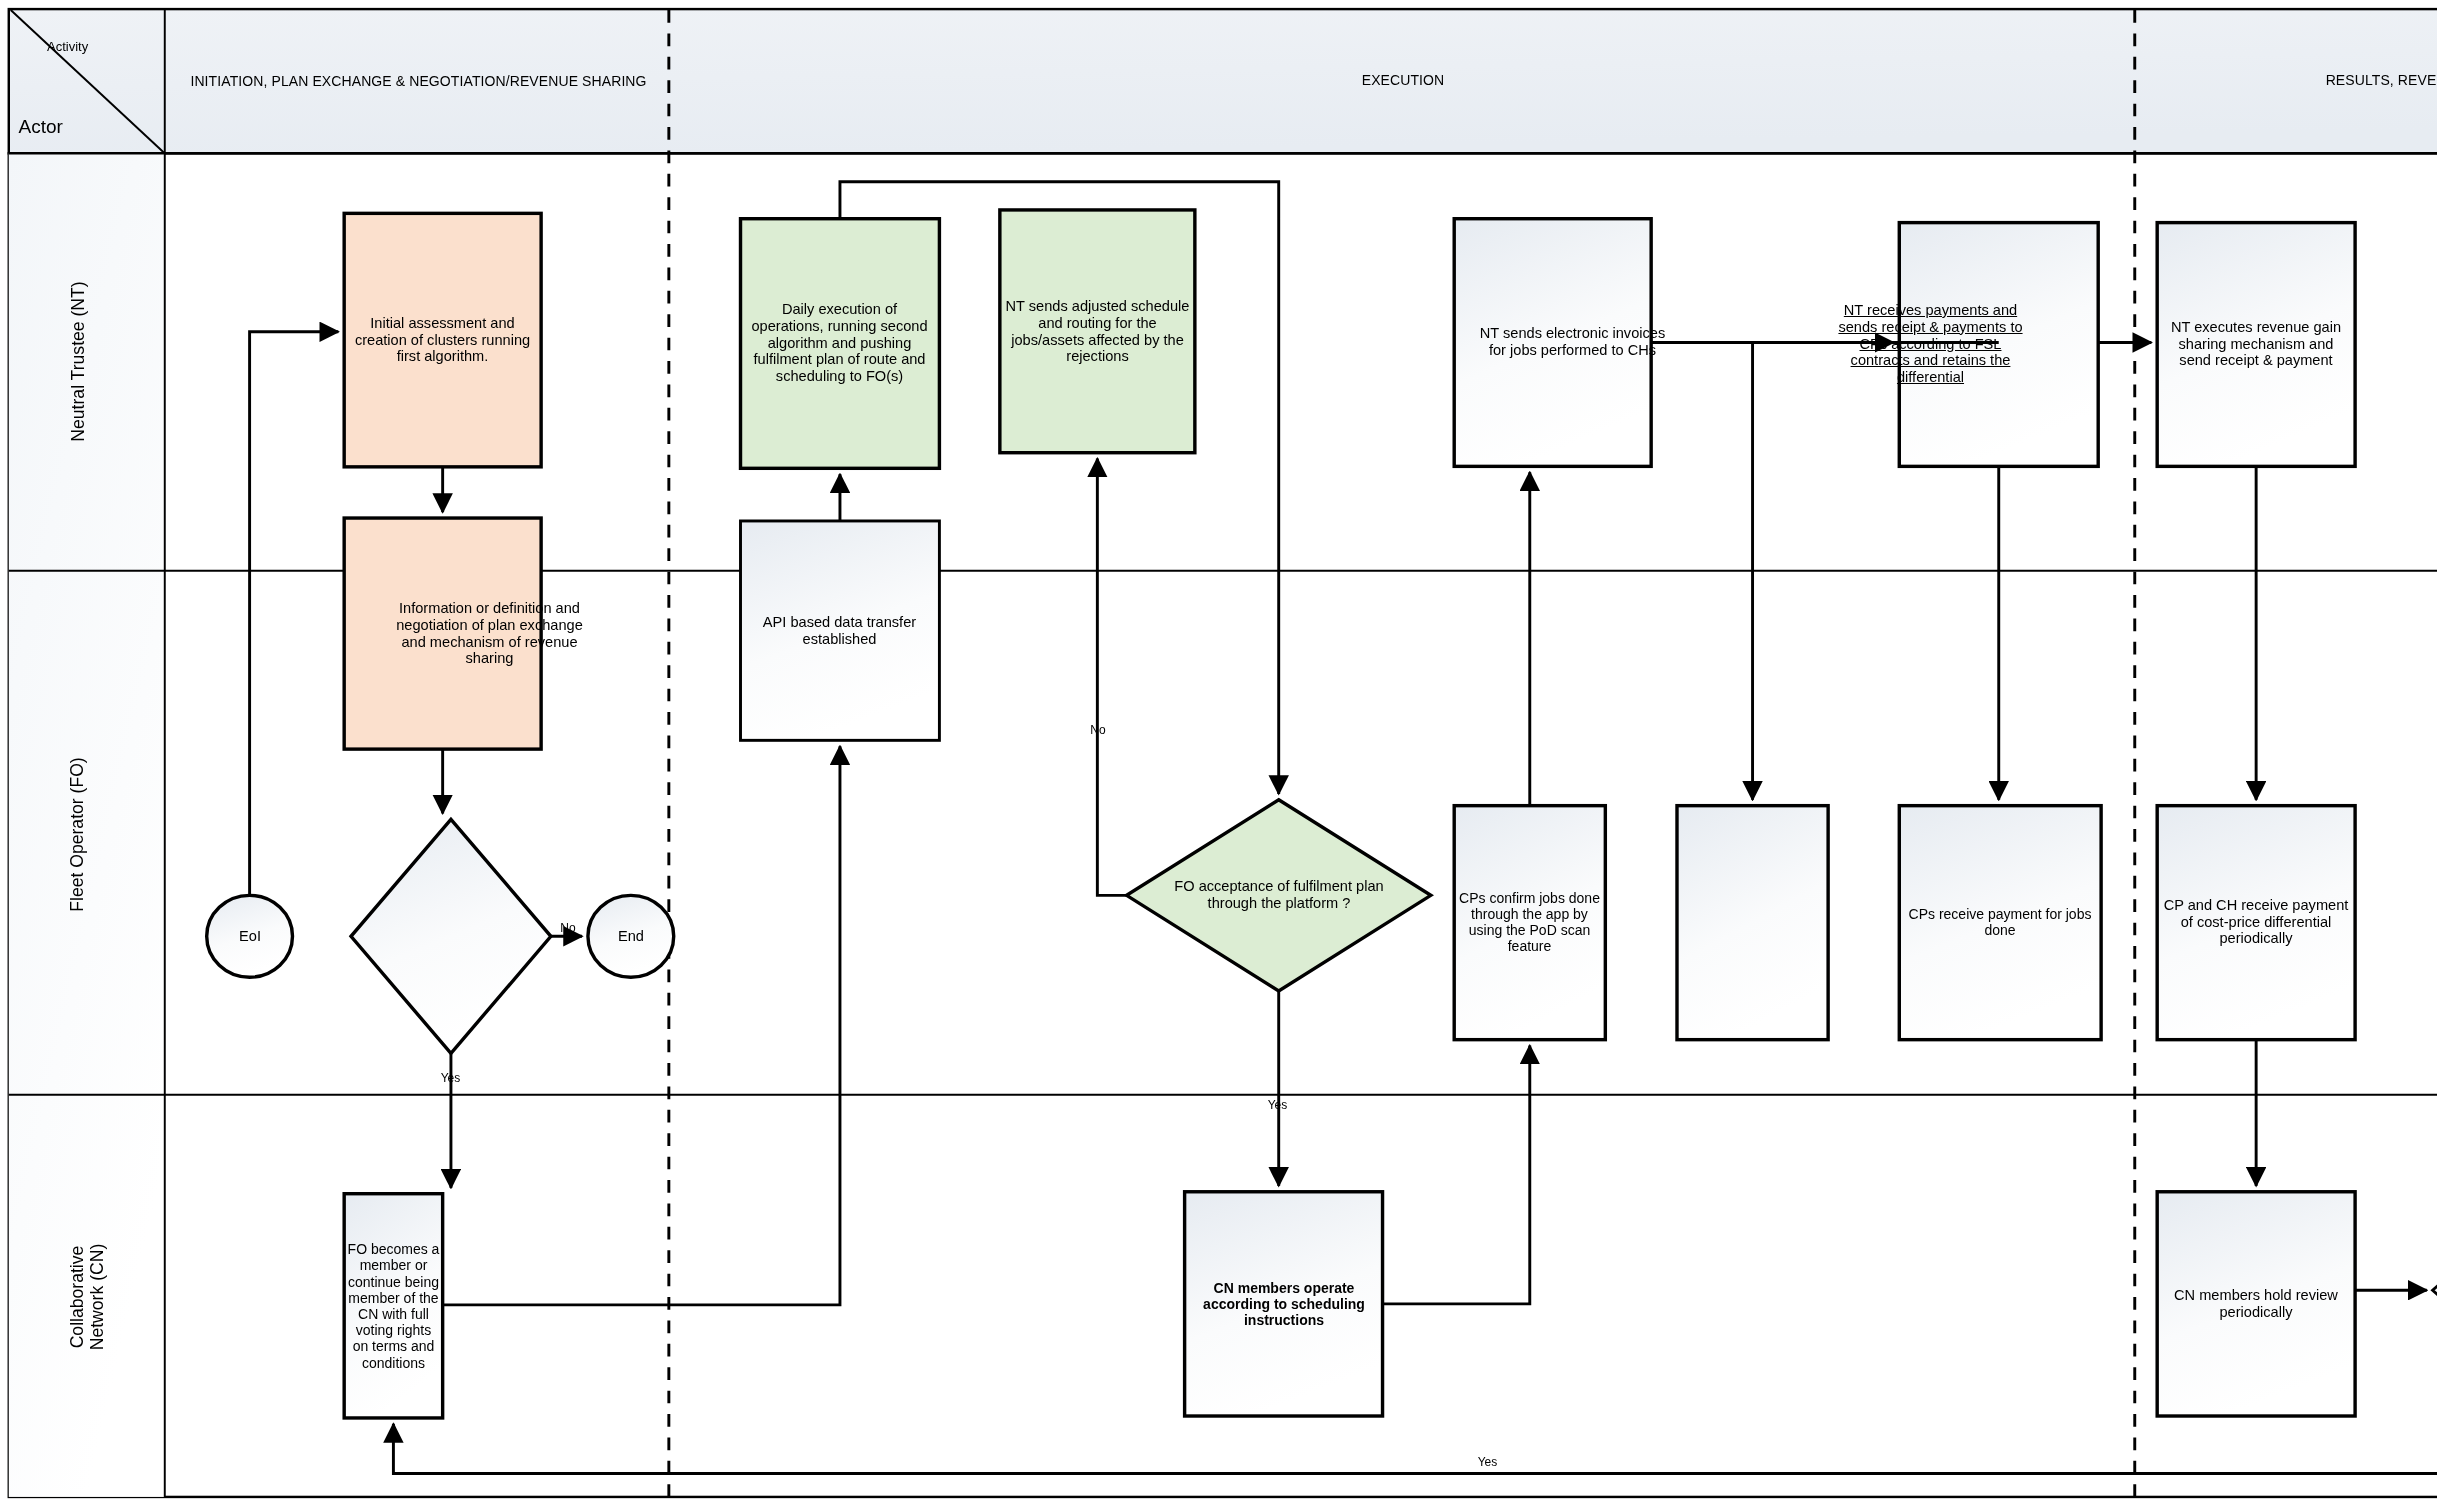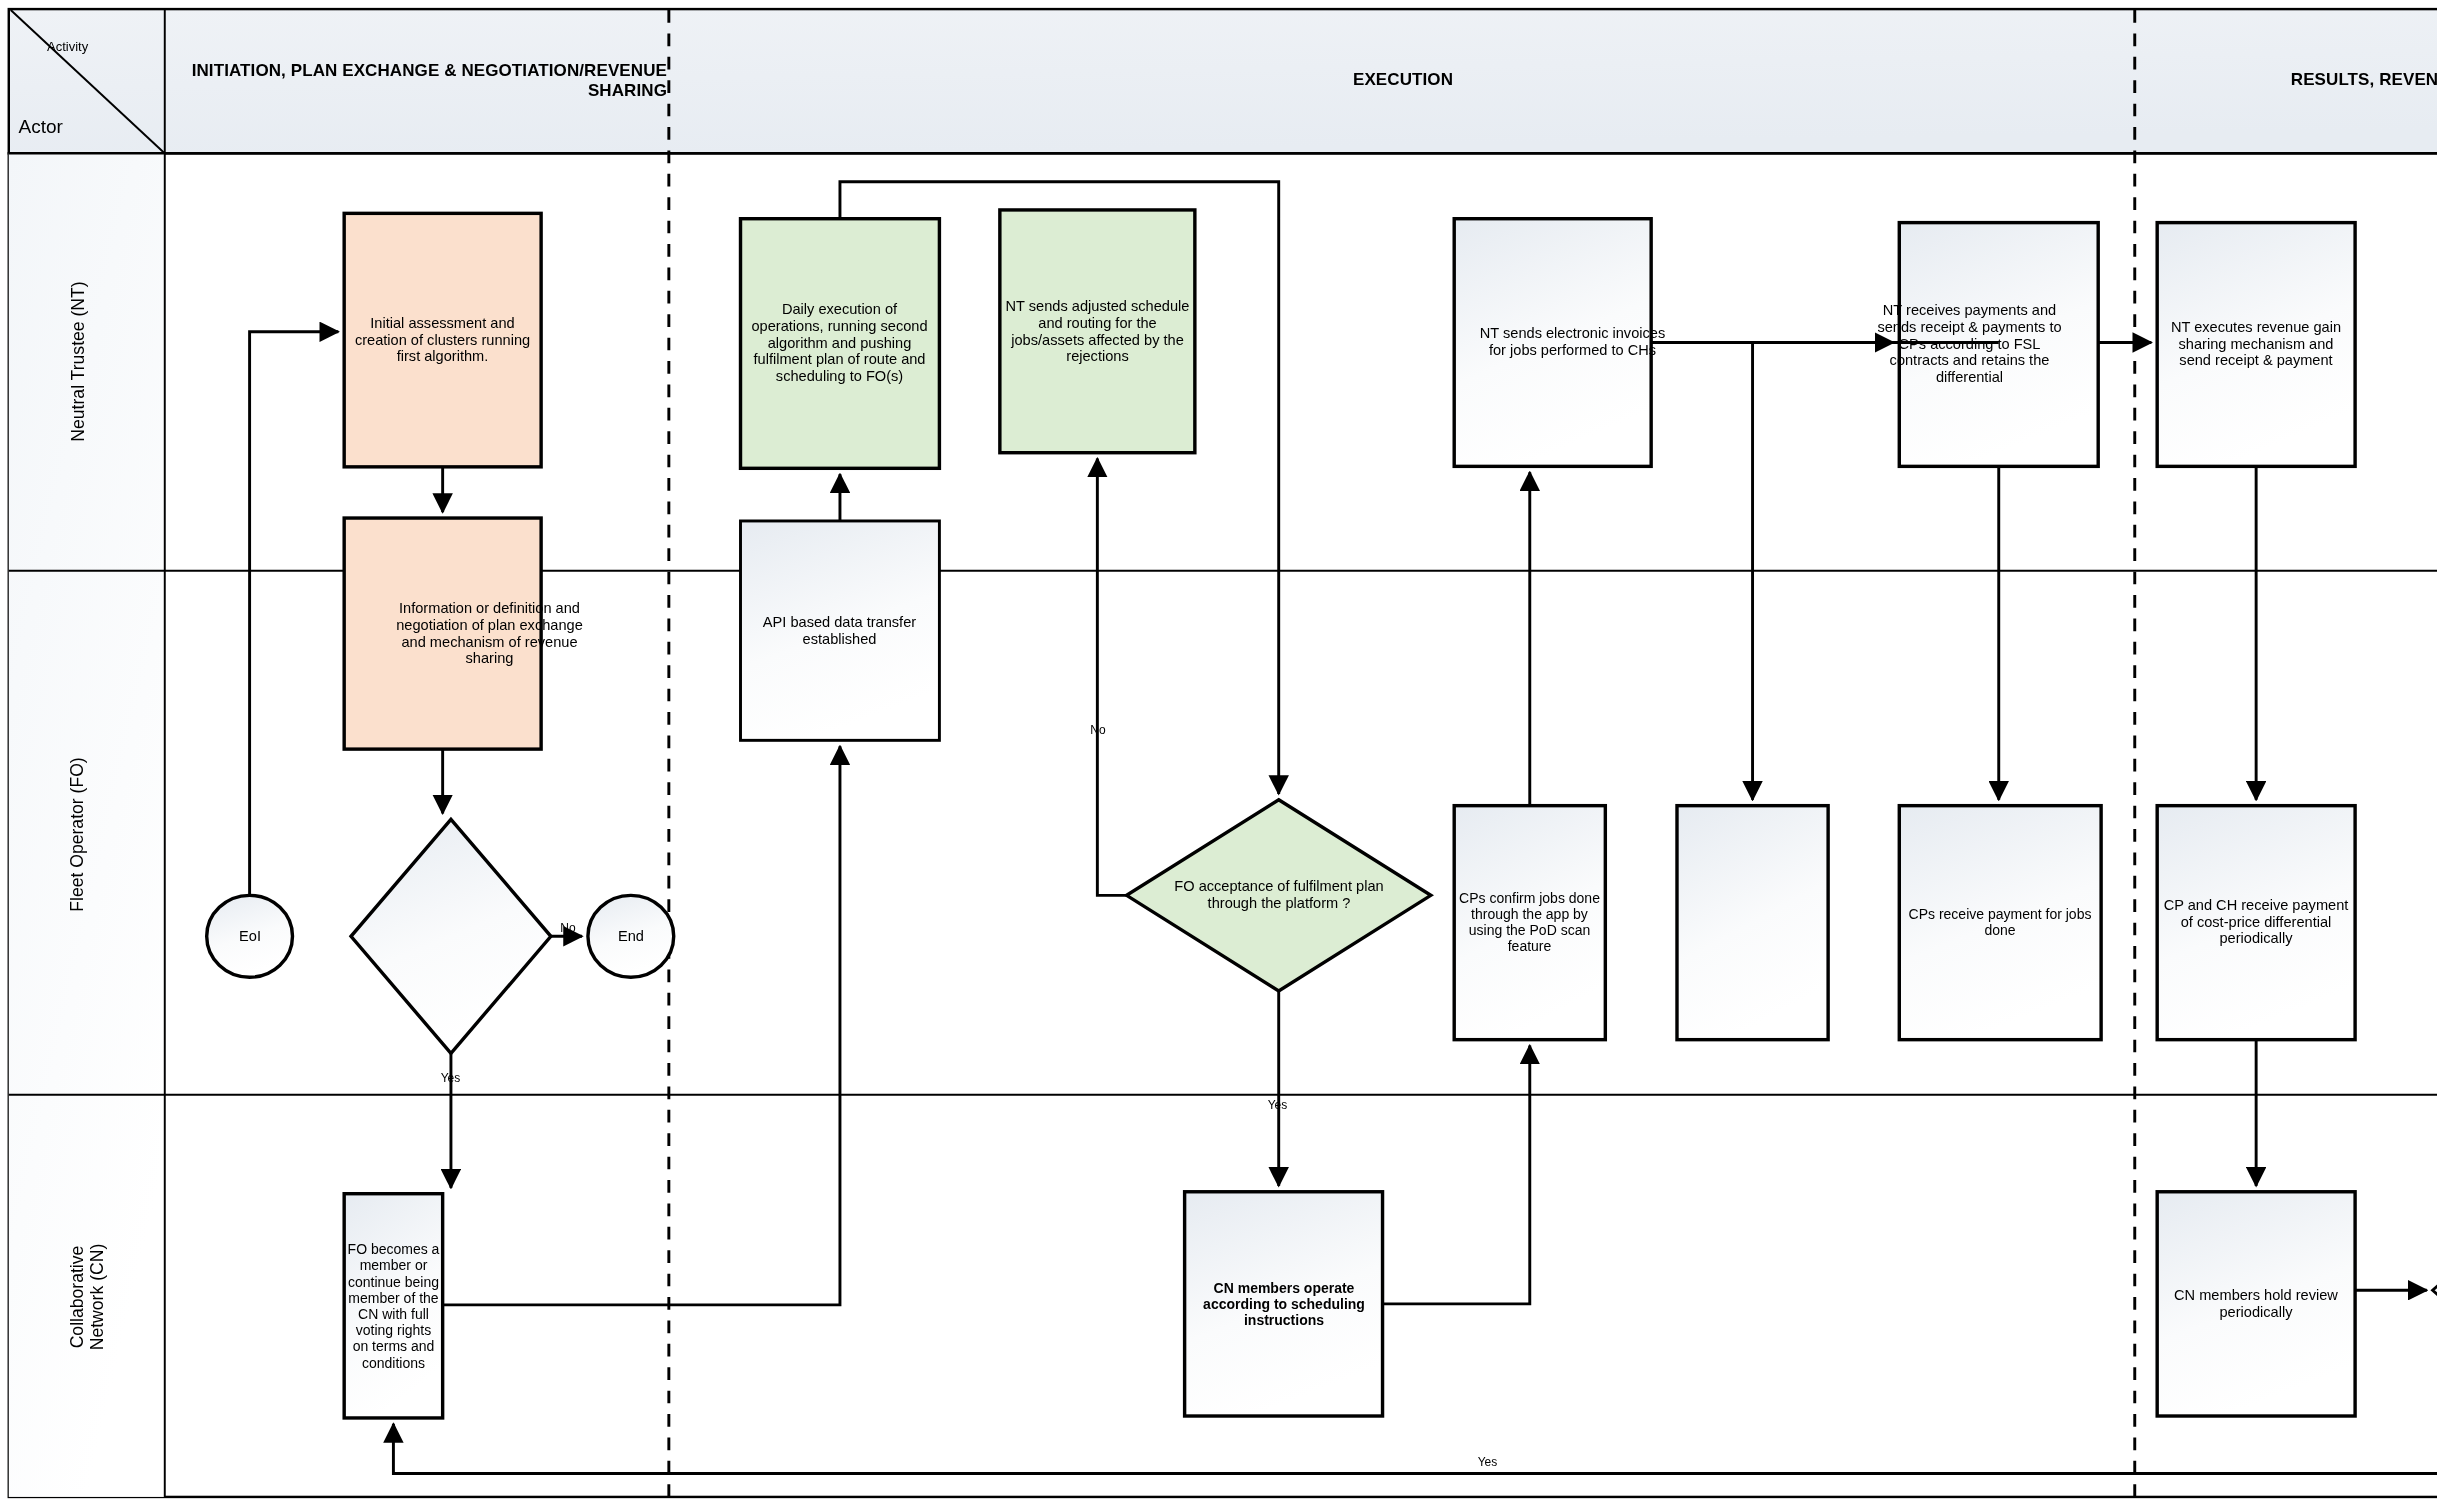--- a/index.html
+++ b/index.html
@@ -3,21 +3,21 @@
 <meta charset="utf-8">
 <style>
   html,body{margin:0;padding:0;background:#ffffff;}
   body{font-family:"Liberation Sans", sans-serif;}
   #stage{position:relative;width:2827px;height:1507px;background:#fff;overflow:hidden;}
   svg#canvas{position:absolute;left:0;top:0;width:2827px;height:1507px;}
 
   
   .lbl{position:absolute;display:flex;align-items:center;justify-content:center;
        text-align:center;color:#000;line-height:1.16;pointer-events:none;}
-  .phase-title{font-size:17px;font-weight:bold;letter-spacing:0.1px;text-align:right;}
+  .phase-title{font-size:14px;font-weight:normal;letter-spacing:0.1px;text-align:right;}
   .corner-act{position:absolute;font-size:13px;}
   .corner-actor{position:absolute;font-size:19px;}
   .lane-label{position:absolute;font-size:17.6px;white-space:nowrap;
               transform-origin:center center;}
   .node-txt{font-size:14.6px;}
   .node-txt.sm{font-size:14px;}
   .edge-lbl{position:absolute;font-size:12px;color:#000;text-align:center;}
 </style>
 </head>
 <body>
@@ -147,21 +147,21 @@
 <div class="lane-label" style="left:-68px;top:351px;width:293px;text-align:center;transform:rotate(-90deg);">Neutral Trustee (NT)</div>
 <div class="lane-label" style="left:-59px;top:824px;width:273px;text-align:center;transform:rotate(-90deg);">Fleet Operator (FO)</div>
 <div class="lbl" style="left:13.7px;top:1097px;width:146px;height:400px;font-size:17.6px;transform:rotate(-90deg);transform-origin:center center;">Collaborative Network (CN)</div>
 
 <div class="lbl node-txt" style="left:349px;top:213px;width:187px;height:254px;">Initial assessment and creation of clusters running first algorithm.</div>
 <div class="lbl node-txt" style="left:349px;top:518px;width:187px;height:231px;margin-left:47px;">Information or definition and negotiation of plan exchange and mechanism of revenue sharing</div>
 <div class="lbl node-txt" style="left:745px;top:218px;width:189px;height:250px;">Daily execution of operations, running second algorithm and pushing fulfilment plan of route and scheduling to FO(s)</div>
 <div class="lbl node-txt" style="left:1005px;top:210px;width:185px;height:243px;">NT sends adjusted schedule and routing for the jobs/assets affected by the rejections</div>
 <div class="lbl node-txt" style="left:745px;top:521px;width:189px;height:219px;">API based data transfer established</div>
 <div class="lbl node-txt" style="left:1459px;top:218px;width:187px;height:248px;margin-left:20px;">NT sends electronic invoices for jobs performed to CHs</div>
-<div class="lbl node-txt" style="left:1875px;top:222px;width:189px;height:244px;">NT receives payments and sends receipt &amp; payments to CPs according to FSL contracts and retains the differential</div>
+<div class="lbl node-txt" style="left:1836px;top:222px;width:189px;height:244px;text-decoration:underline;">NT receives payments and sends receipt &amp; payments to CPs according to FSL contracts and retains the differential</div>
 <div class="lbl node-txt" style="left:2162px;top:222px;width:188px;height:244px;">NT executes revenue gain sharing mechanism and send receipt &amp; payment</div>
 
 <div class="lbl node-txt" style="left:207px;top:895px;width:86px;height:82px;">EoI</div>
 <div class="lbl node-txt" style="left:588px;top:895px;width:86px;height:82px;">End</div>
 <div class="lbl node-txt" style="left:1149px;top:848px;width:260px;height:94px;">FO acceptance of fulfilment plan through the platform ?</div>
 <div class="lbl node-txt sm" style="left:1459px;top:805px;width:141px;height:234px;">CPs  confirm jobs done through the app by using the PoD scan feature</div>
 <div class="lbl node-txt sm" style="left:1904px;top:805px;width:192px;height:234px;">CPs receive payment for jobs done</div>
 <div class="lbl node-txt" style="left:2162px;top:805px;width:188px;height:234px;">CP and CH receive payment of cost-price differential periodically</div>
 
 <div class="lbl node-txt sm" style="left:347px;top:1194px;width:93px;height:224px;">FO becomes a member or continue being member of the CN with full voting rights on terms and conditions</div>

